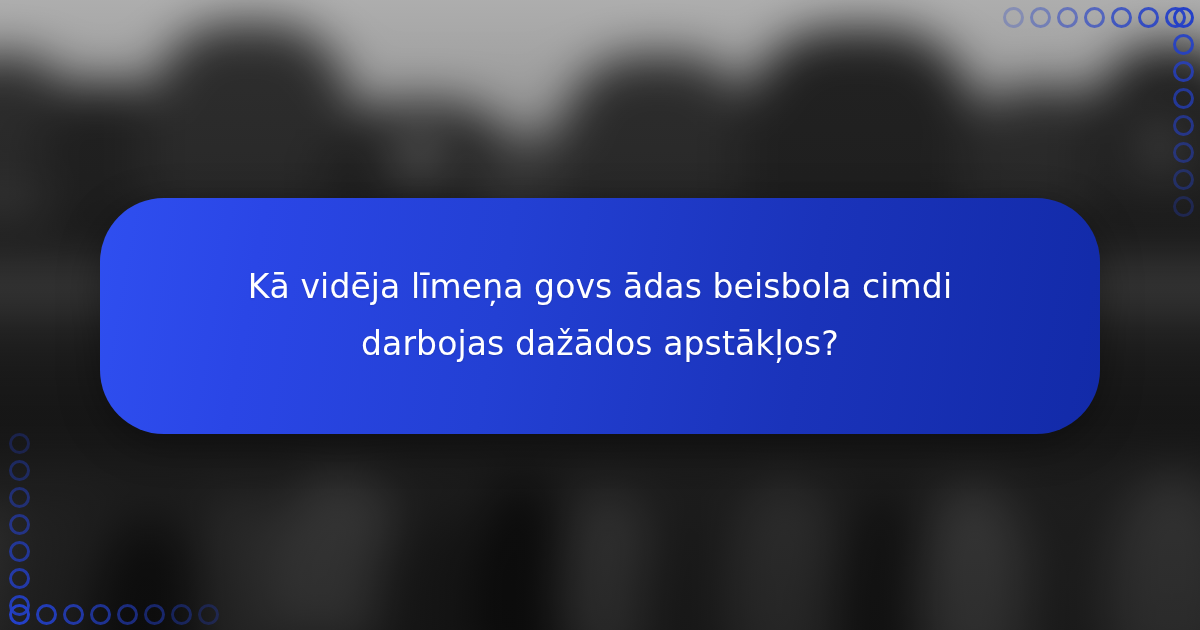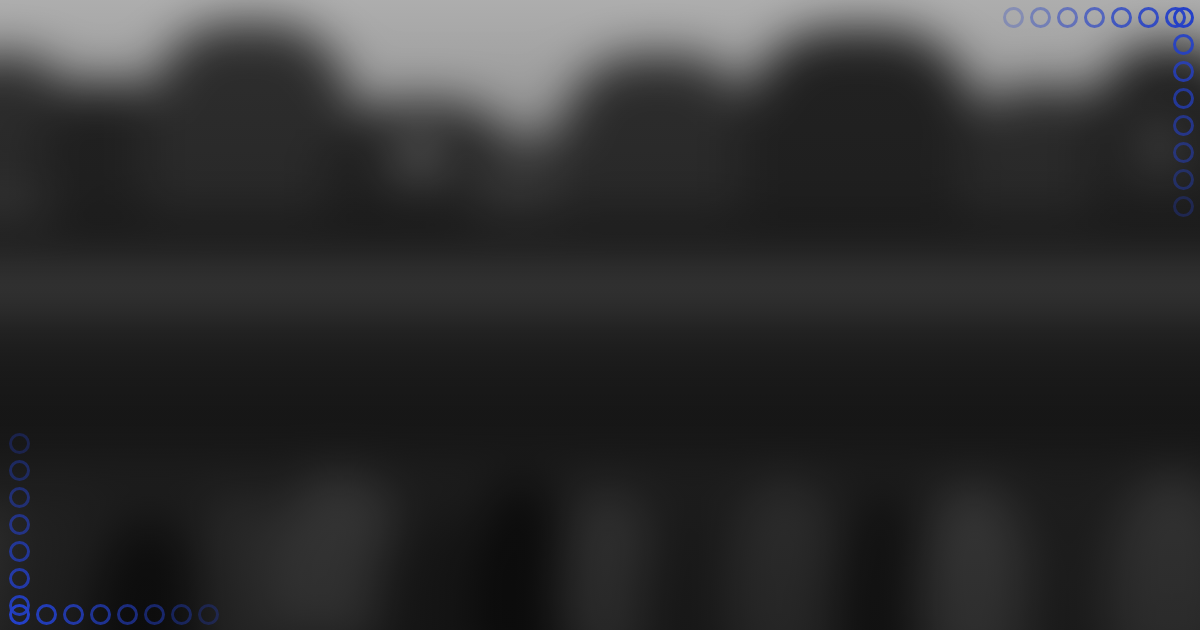--- a/index.html
+++ b/index.html
@@ -178,14 +178,17 @@
     <div class="dot" style="left:9px;   top:204px; opacity:1;"></div>
     <div class="dot" style="left:36px;  top:204px; opacity:.90;"></div>
     <div class="dot" style="left:63px;  top:204px; opacity:.80;"></div>
     <div class="dot" style="left:90px;  top:204px; opacity:.70;"></div>
     <div class="dot" style="left:117px; top:204px; opacity:.60;"></div>
     <div class="dot" style="left:144px; top:204px; opacity:.50;"></div>
     <div class="dot" style="left:171px; top:204px; opacity:.40;"></div>
     <div class="dot" style="left:198px; top:204px; opacity:.30;"></div>
   </div>
 
+  <div class="card">
+    <div class="card-title">Kā vidēja līmeņa govs ādas beisbola cimdi darbojas dažādos apstākļos?</div>
+  </div>
 
 </div>
 
 </body></html>

